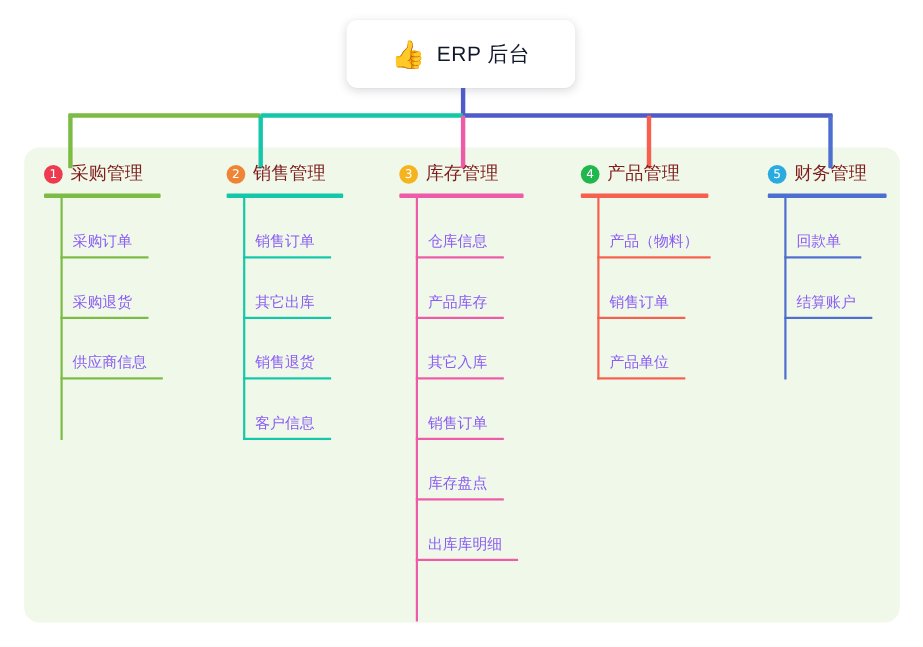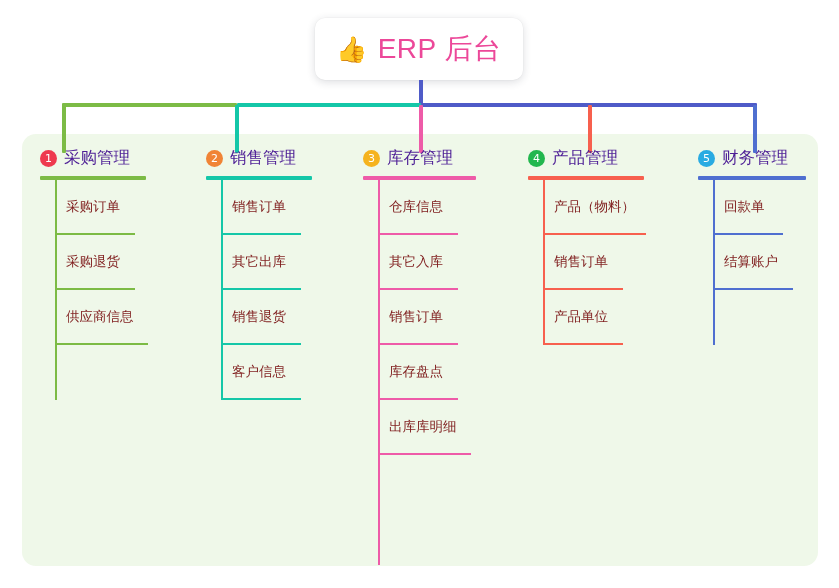--- a/index.html
+++ b/index.html
@@ -18,21 +18,21 @@
     left:315px;top:18px;
     width:208px;height:62px;
     background:#ffffff;
     border-radius:10px;
     box-shadow:0 2px 9px rgba(40,45,60,.16), 0 0 0 .5px rgba(0,0,0,.03);
     display:flex;align-items:center;justify-content:center;
     gap:10px;
   }
   .root-emoji{font-size:25px;line-height:1;font-family:"DejaVu Sans",sans-serif;}
   .root-title{
-    font-size:28px;color:#ec4899;letter-spacing:.5px;white-space:nowrap;
+    font-size:19px;color:#0f172a;letter-spacing:.5px;white-space:nowrap;
   }
 
   
   .panel{
     position:absolute;
     left:22px;top:134px;
     width:796px;height:432px;
     background:#eff8e9;
     border-radius:14px;
   }
@@ -48,31 +48,31 @@
   
   .col{position:absolute;top:146px;}
   .col-head{
     display:flex;align-items:center;gap:7px;height:24px;white-space:nowrap;
   }
   .badge{
     width:17px;height:17px;border-radius:50%;
     color:#fff;font-size:11px;line-height:17px;text-align:center;
     font-family:"DejaVu Sans",sans-serif;flex:0 0 auto;
   }
-  .col-title{font-size:16.5px;color:#4c1d95;}
+  .col-title{font-size:16.5px;color:#7f1d1d;}
   .head-rule{height:4px;border-radius:1px;margin-top:6px;}
 
   .items{position:relative;margin-top:0;}
   .trunk{position:absolute;left:15px;top:0;width:2px;}
   .item{
     position:relative;height:55px;
   }
   .item-label{
-    position:absolute;left:26px;bottom:19px;
-    font-size:13.5px;color:#7f1d1d;white-space:nowrap;
+    position:absolute;left:26px;bottom:6px;
+    font-size:13.5px;color:#8b5cf6;white-space:nowrap;
   }
   .item-rule{
     position:absolute;left:15px;bottom:0;height:2px;
   }
 </style>
 </head>
 <body>
 
 <div id="stage">
 
@@ -150,20 +150,24 @@
           <span class="col-title">库存管理</span>
         </div>
         <div class="head-rule" style="background: rgb(238, 91, 168); width: 113px;"></div>
         <div class="items">
           <div class="trunk" style="background: rgb(238, 91, 168); height: 385px;"></div>
           <div class="item">
             <span class="item-label">仓库信息</span>
             <div class="item-rule" style="background: rgb(238, 91, 168); width: 80px;"></div>
           </div>
           <div class="item">
+            <span class="item-label">产品库存</span>
+            <div class="item-rule" style="background: rgb(238, 91, 168); width: 80px;"></div>
+          </div>
+          <div class="item">
             <span class="item-label">其它入库</span>
             <div class="item-rule" style="background: rgb(238, 91, 168); width: 80px;"></div>
           </div>
           <div class="item">
             <span class="item-label">销售订单</span>
             <div class="item-rule" style="background: rgb(238, 91, 168); width: 80px;"></div>
           </div>
           <div class="item">
             <span class="item-label">库存盘点</span>
             <div class="item-rule" style="background: rgb(238, 91, 168); width: 80px;"></div>

